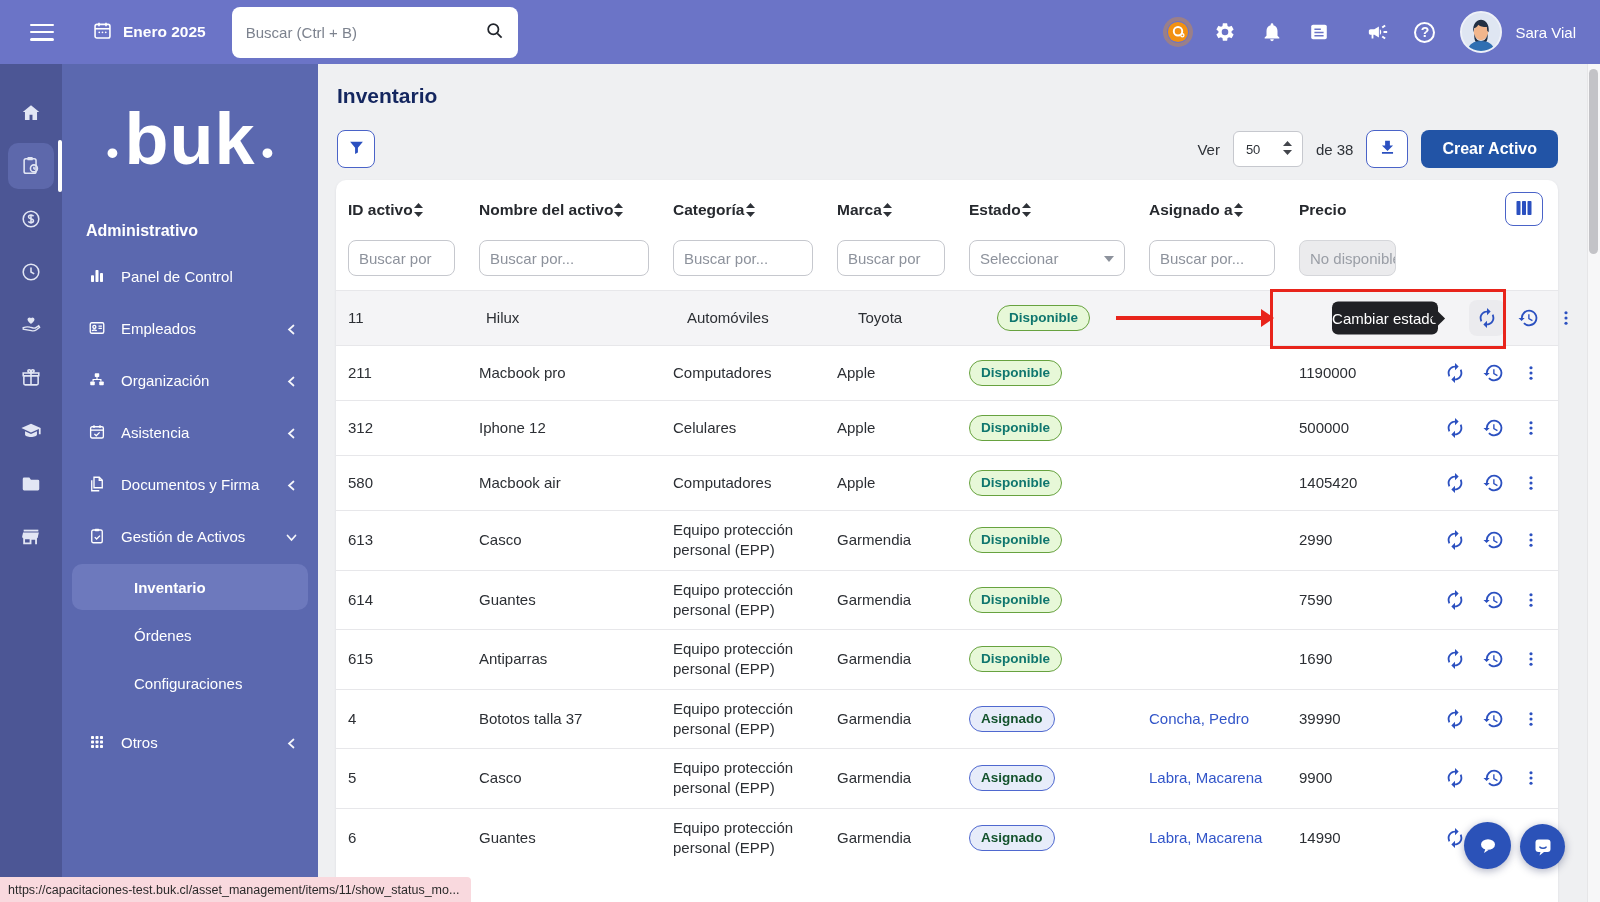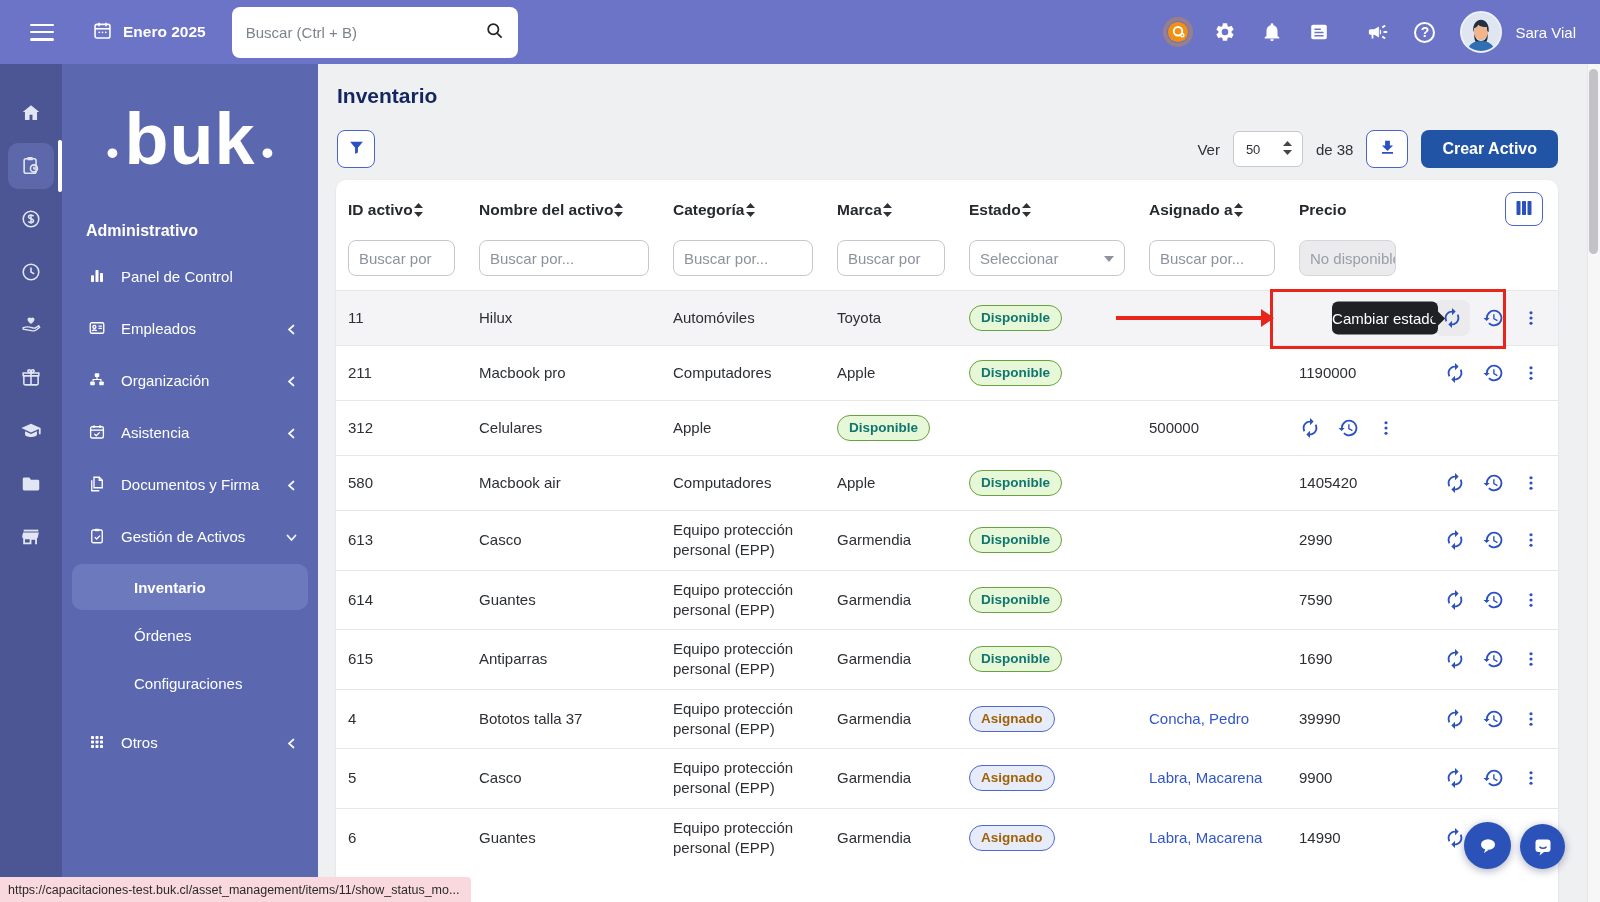--- a/index.html
+++ b/index.html
@@ -98,27 +98,27 @@
   .fselect{ width:100%; height:36px; border:1px solid #c6c8ce; border-radius:8px; display:flex;
     align-items:center; padding:0 26px 0 10px; color:#8d929c; font-size:15px; position:relative;
     background:#fff; cursor:pointer; }
   .fselect::after{ content:''; position:absolute; right:10px; top:15px; border-left:5px solid transparent;
     border-right:5px solid transparent; border-top:6px solid #8d929c; }
   .fdisabled{ width:97px; height:36px; background:#ebebed; border:1px solid #d5d6da; border-radius:8px;
     color:#9a9ea6; font-size:15px; display:flex; align-items:center; padding:0 10px; overflow:hidden;
     white-space:nowrap; }
   .trow{ display:grid; grid-template-columns:131px 194px 164px 132px 180px 150px 125px 1fr;
     border-top:1px solid #e7e7ea; position:relative; min-height:55px; }
-  .trow.shaded{ background:#f4f4f6; }
+  .trow.shaded{ background:#f4f4f6;gap:7px; }
   .td{ display:flex; align-items:center; padding:9px 8px 9px 12px; font-size:15px; color:#2c2f34;
     line-height:1.35; }
   .badge{ padding:3px 11px; border-radius:13px; font-size:13.5px; font-weight:700; border:1.5px solid;
     white-space:nowrap; }
   .badge-green{ background:#e7f8d8; border-color:#67a23f; color:#0f766e; }
-  .badge-blue{ background:#e7ecfa; border-color:#4f68cf; color:#a16207; }
+  .badge-blue{ background:#e7ecfa; border-color:#4f68cf; color:#14532d; }
   .td-assigned a{ color:#3356c9; text-decoration:none; cursor:pointer; }
   .td-actions{ justify-content:flex-end; gap:16px; padding-right:16px; color:var(--accent); }
   .act{ width:22px; height:22px; display:flex; align-items:center; justify-content:center; cursor:pointer;}
   .act svg{ width:22px; height:22px; }
   .act.kebab svg{ width:18px; height:18px; }
   .swap-wrap{ display:flex; align-items:center; justify-content:center; }
   .row-annotated .swap-wrap{ width:36px; height:36px; background:#ebebee; border-radius:8px; margin:-7px -4px; }
 
   
   .anno-box{ position:absolute; right:52px; top:-2px; bottom:-4px; width:236px;
@@ -552,20 +552,21 @@
               <svg viewBox="0 0 24 24" fill="currentColor">
                 <circle cx="12" cy="5" r="2.1"></circle>
                 <circle cx="12" cy="12" r="2.1"></circle>
                 <circle cx="12" cy="19" r="2.1"></circle>
               </svg>
             </span>
     </div>
   </div>
         <div class="trow">
     <div class="td">312</div>
+    <div class="td">Iphone 12</div>
     <div class="td">Celulares</div>
     <div class="td">Apple</div>
     <div class="td">
             <span class="badge badge-green">Disponible</span>
           </div>
     <div class="td td-assigned"></div>
     <div class="td">500000</div>
     <div class="td td-actions">
       <span class="swap-wrap">
               <span class="act">

